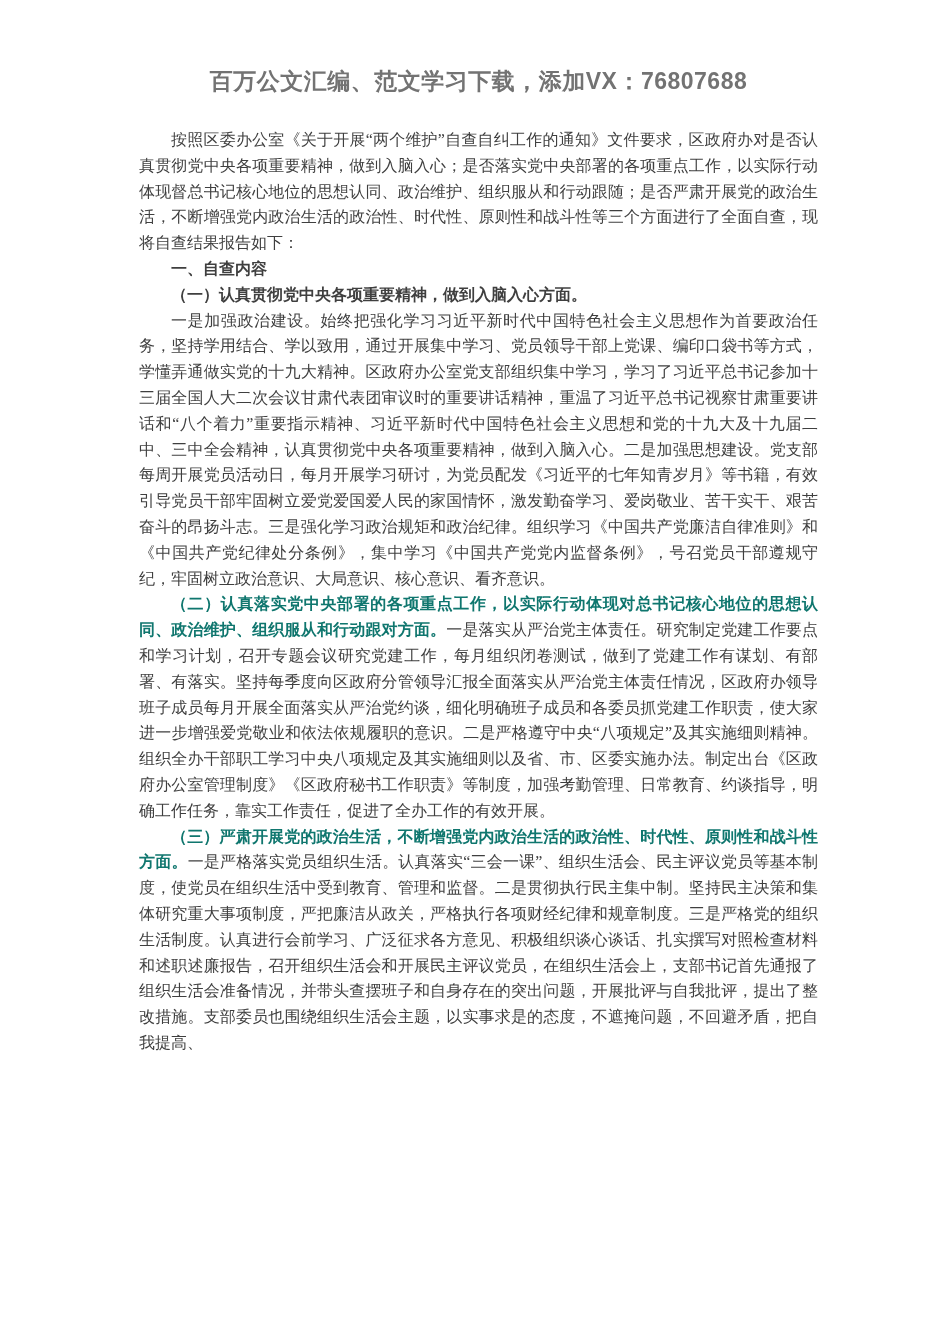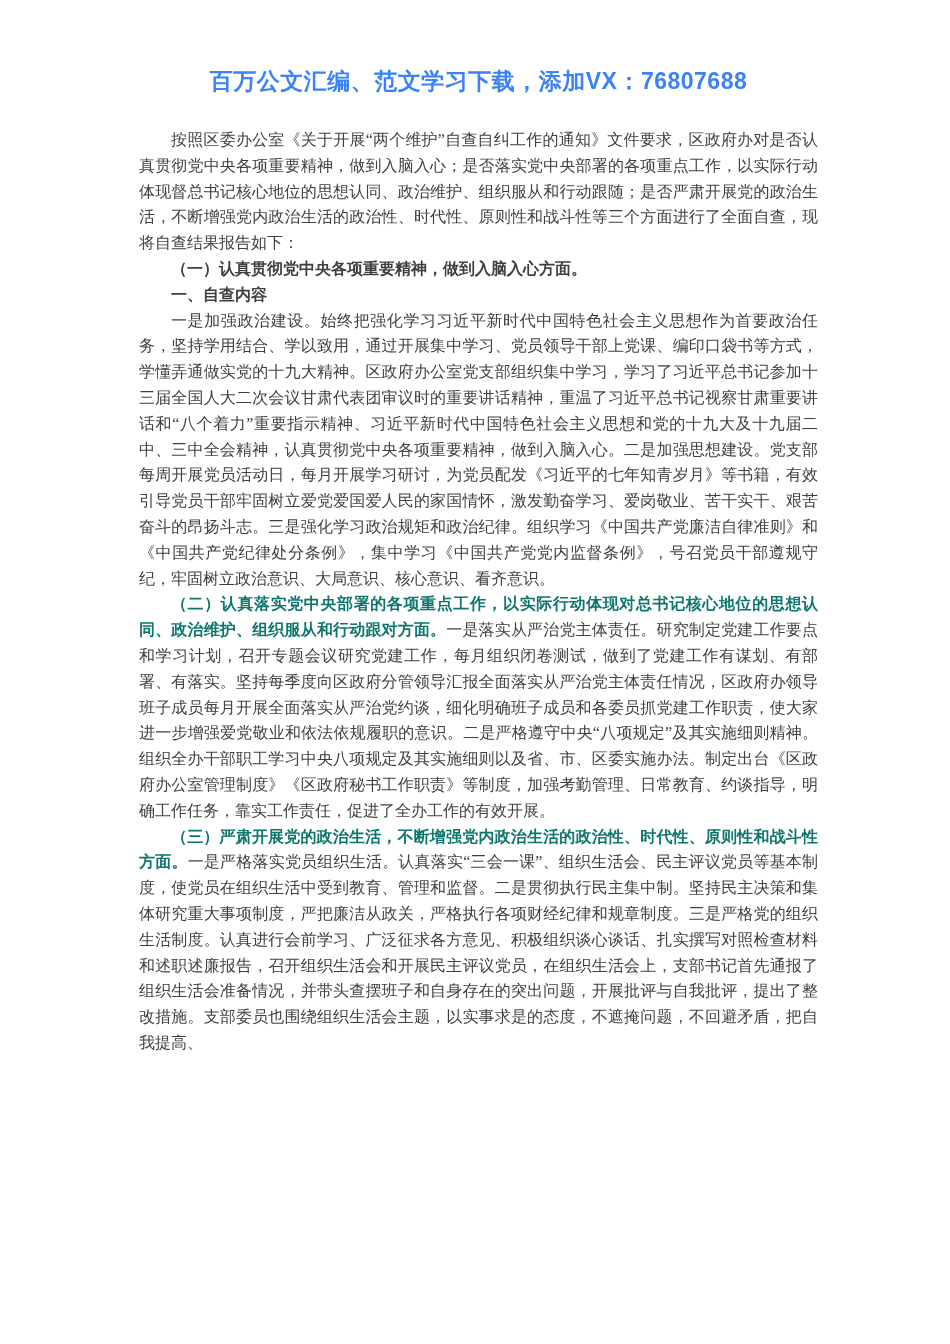--- a/index.html
+++ b/index.html
@@ -7,21 +7,21 @@
     position: relative;
     width: 950px;
     height: 1344px;
     box-sizing: border-box;
     background: #ffffff;
     padding: 66px 132px 0 139px;
     overflow: hidden;
   }
   .ad-header {
     text-align: center;
-    color: #3b82f6;
+    color: #737373;
     font-weight: bold;
     font-size: 23px;
     font-family: "Liberation Sans", "DejaVu Sans", sans-serif;
     letter-spacing: 0.5px;
     margin: 0 0 30px 0;
     white-space: nowrap;
   }
   p.doc {
     margin: 0;
     font-size: 16px;
@@ -40,23 +40,23 @@
 </style>
 </head>
 <body>
 
 <div class="page">
 
   <div class="ad-header">百万公文汇编、范文学习下载，添加VX：76807688</div>
 
   <p class="doc">按照区委办公室《关于开展“两个维护”自查自纠工作的通知》文件要求，区政府办对是否认真贯彻党中央各项重要精神，做到入脑入心；是否落实党中央部署的各项重点工作，以实际行动体现督总书记核心地位的思想认同、政治维护、组织服从和行动跟随；是否严肃开展党的政治生活，不断增强党内政治生活的政治性、时代性、原则性和战斗性等三个方面进行了全面自查，现将自查结果报告如下：</p>
 
+  <p class="doc hd">一、自查内容</p>
+
   <p class="doc hd">（一）认真贯彻党中央各项重要精神，做到入脑入心方面。</p>
-
-  <p class="doc hd">一、自查内容</p>
 
   <p class="doc">一是加强政治建设。始终把强化学习习近平新时代中国特色社会主义思想作为首要政治任务，坚持学用结合、学以致用，通过开展集中学习、党员领导干部上党课、编印口袋书等方式，学懂弄通做实党的十九大精神。区政府办公室党支部组织集中学习，学习了习近平总书记参加十三届全国人大二次会议甘肃代表团审议时的重要讲话精神，重温了习近平总书记视察甘肃重要讲话和“八个着力”重要指示精神、习近平新时代中国特色社会主义思想和党的十九大及十九届二中、三中全会精神，认真贯彻党中央各项重要精神，做到入脑入心。二是加强思想建设。党支部每周开展党员活动日，每月开展学习研讨，为党员配发《习近平的七年知青岁月》等书籍，有效引导党员干部牢固树立爱党爱国爱人民的家国情怀，激发勤奋学习、爱岗敬业、苦干实干、艰苦奋斗的昂扬斗志。三是强化学习政治规矩和政治纪律。组织学习《中国共产党廉洁自律准则》和《中国共产党纪律处分条例》，集中学习《中国共产党党内监督条例》，号召党员干部遵规守纪，牢固树立政治意识、大局意识、核心意识、看齐意识。</p>
 
   <p class="doc"><span class="bold-run">（二）认真落实党中央部署的各项重点工作，以实际行动体现对总书记核心地位的思想认同、政治维护、组织服从和行动跟对方面。</span><span>一是落实从严治党主体责任。研究制定党建工作要点和学习计划，召开专题会议研究党建工作，每月组织闭卷测试，做到了党建工作有谋划、有部署、有落实。坚持每季度向区政府分管领导汇报全面落实从严治党主体责任情况，区政府办领导班子成员每月开展全面落实从严治党约谈，细化明确班子成员和各委员抓党建工作职责，使大家进一步增强爱党敬业和依法依规履职的意识。二是严格遵守中央“八项规定”及其实施细则精神。组织全办干部职工学习中央八项规定及其实施细则以及省、市、区委实施办法。制定出台《区政府办公室管理制度》《区政府秘书工作职责》等制度，加强考勤管理、日常教育、约谈指导，明确工作任务，靠实工作责任，促进了全办工作的有效开展。</span></p>
 
   <p class="doc"><span class="bold-run">（三）严肃开展党的政治生活，不断增强党内政治生活的政治性、时代性、原则性和战斗性方面。</span><span>一是严格落实党员组织生活。认真落实“三会一课”、组织生活会、民主评议党员等基本制度，使党员在组织生活中受到教育、管理和监督。二是贯彻执行民主集中制。坚持民主决策和集体研究重大事项制度，严把廉洁从政关，严格执行各项财经纪律和规章制度。三是严格党的组织生活制度。认真进行会前学习、广泛征求各方意见、积极组织谈心谈话、扎实撰写对照检查材料和述职述廉报告，召开组织生活会和开展民主评议党员，在组织生活会上，支部书记首先通报了组织生活会准备情况，并带头查摆班子和自身存在的突出问题，开展批评与自我批评，提出了整改措施。支部委员也围绕组织生活会主题，以实事求是的态度，不遮掩问题，不回避矛盾，把自我提高、</span></p>
 
 </div>
 
 </body></html>

